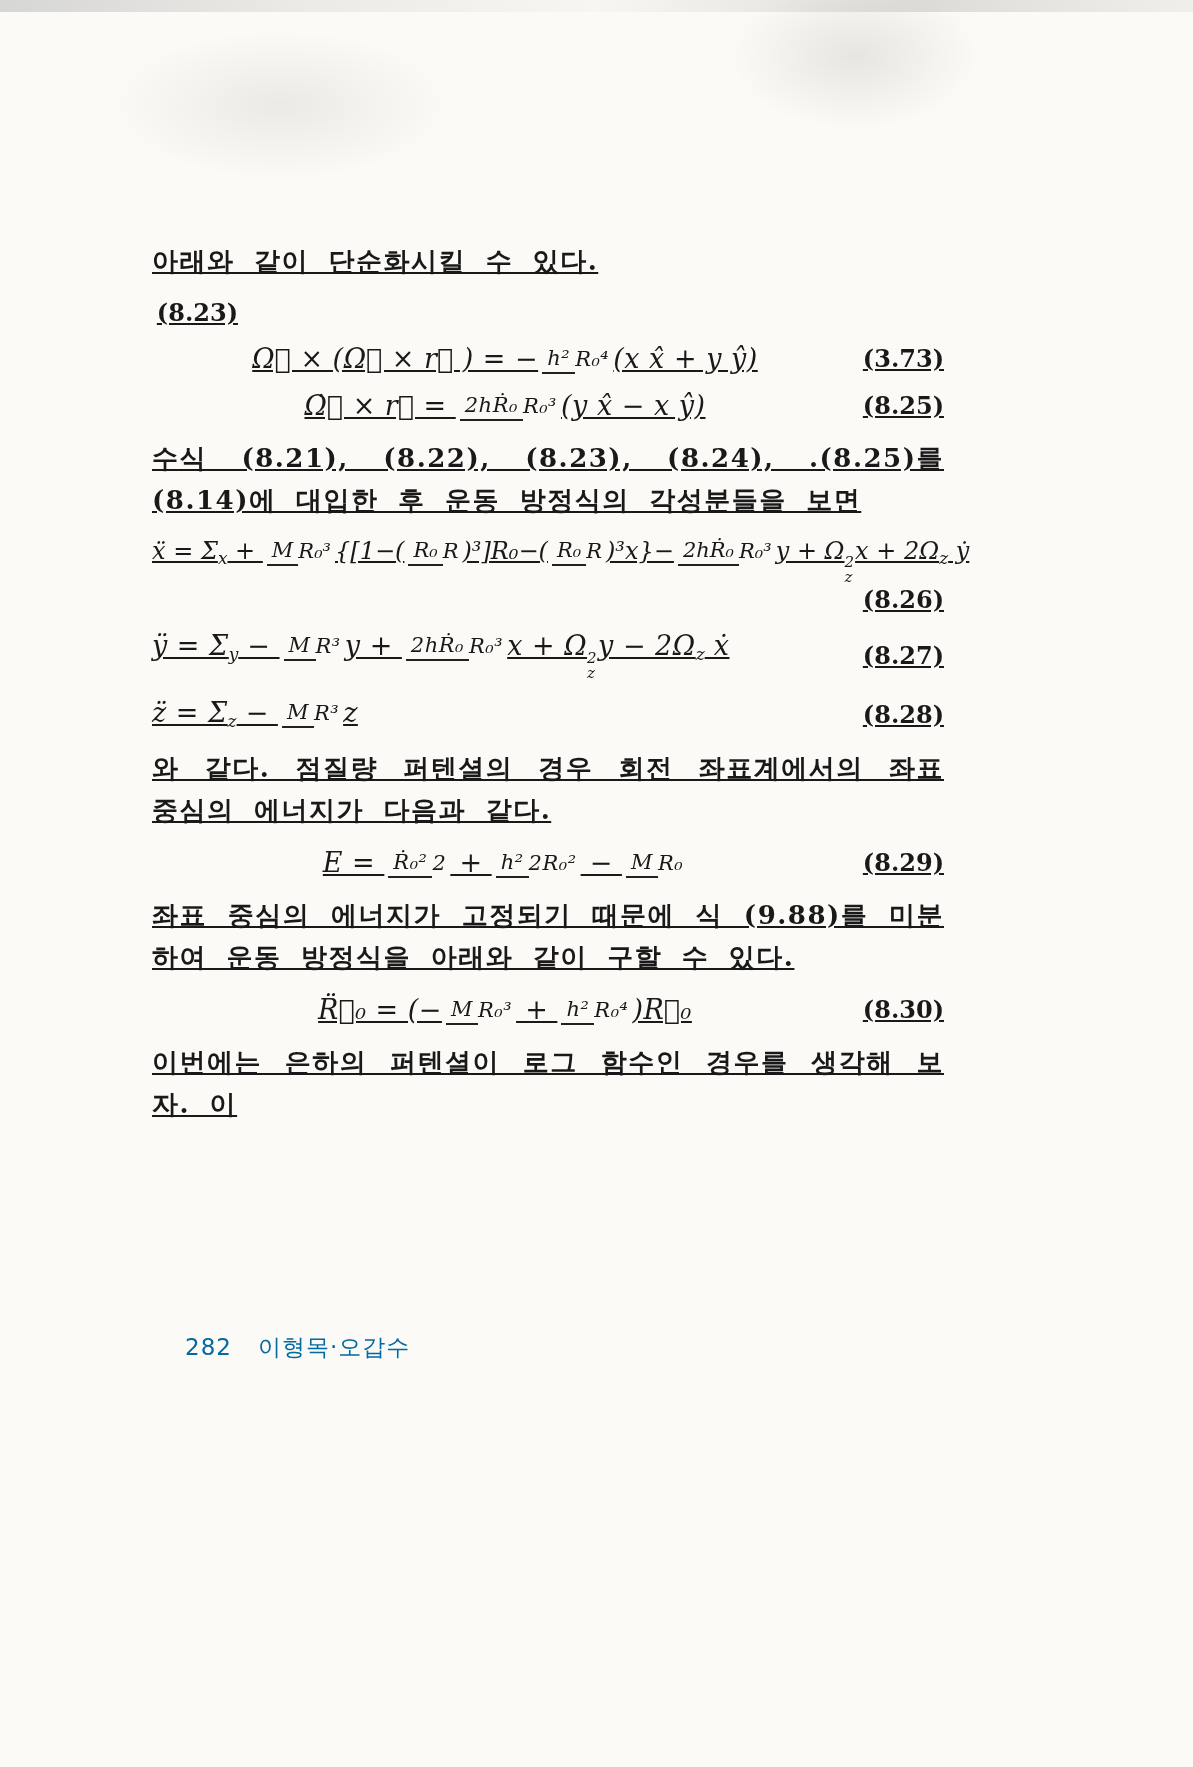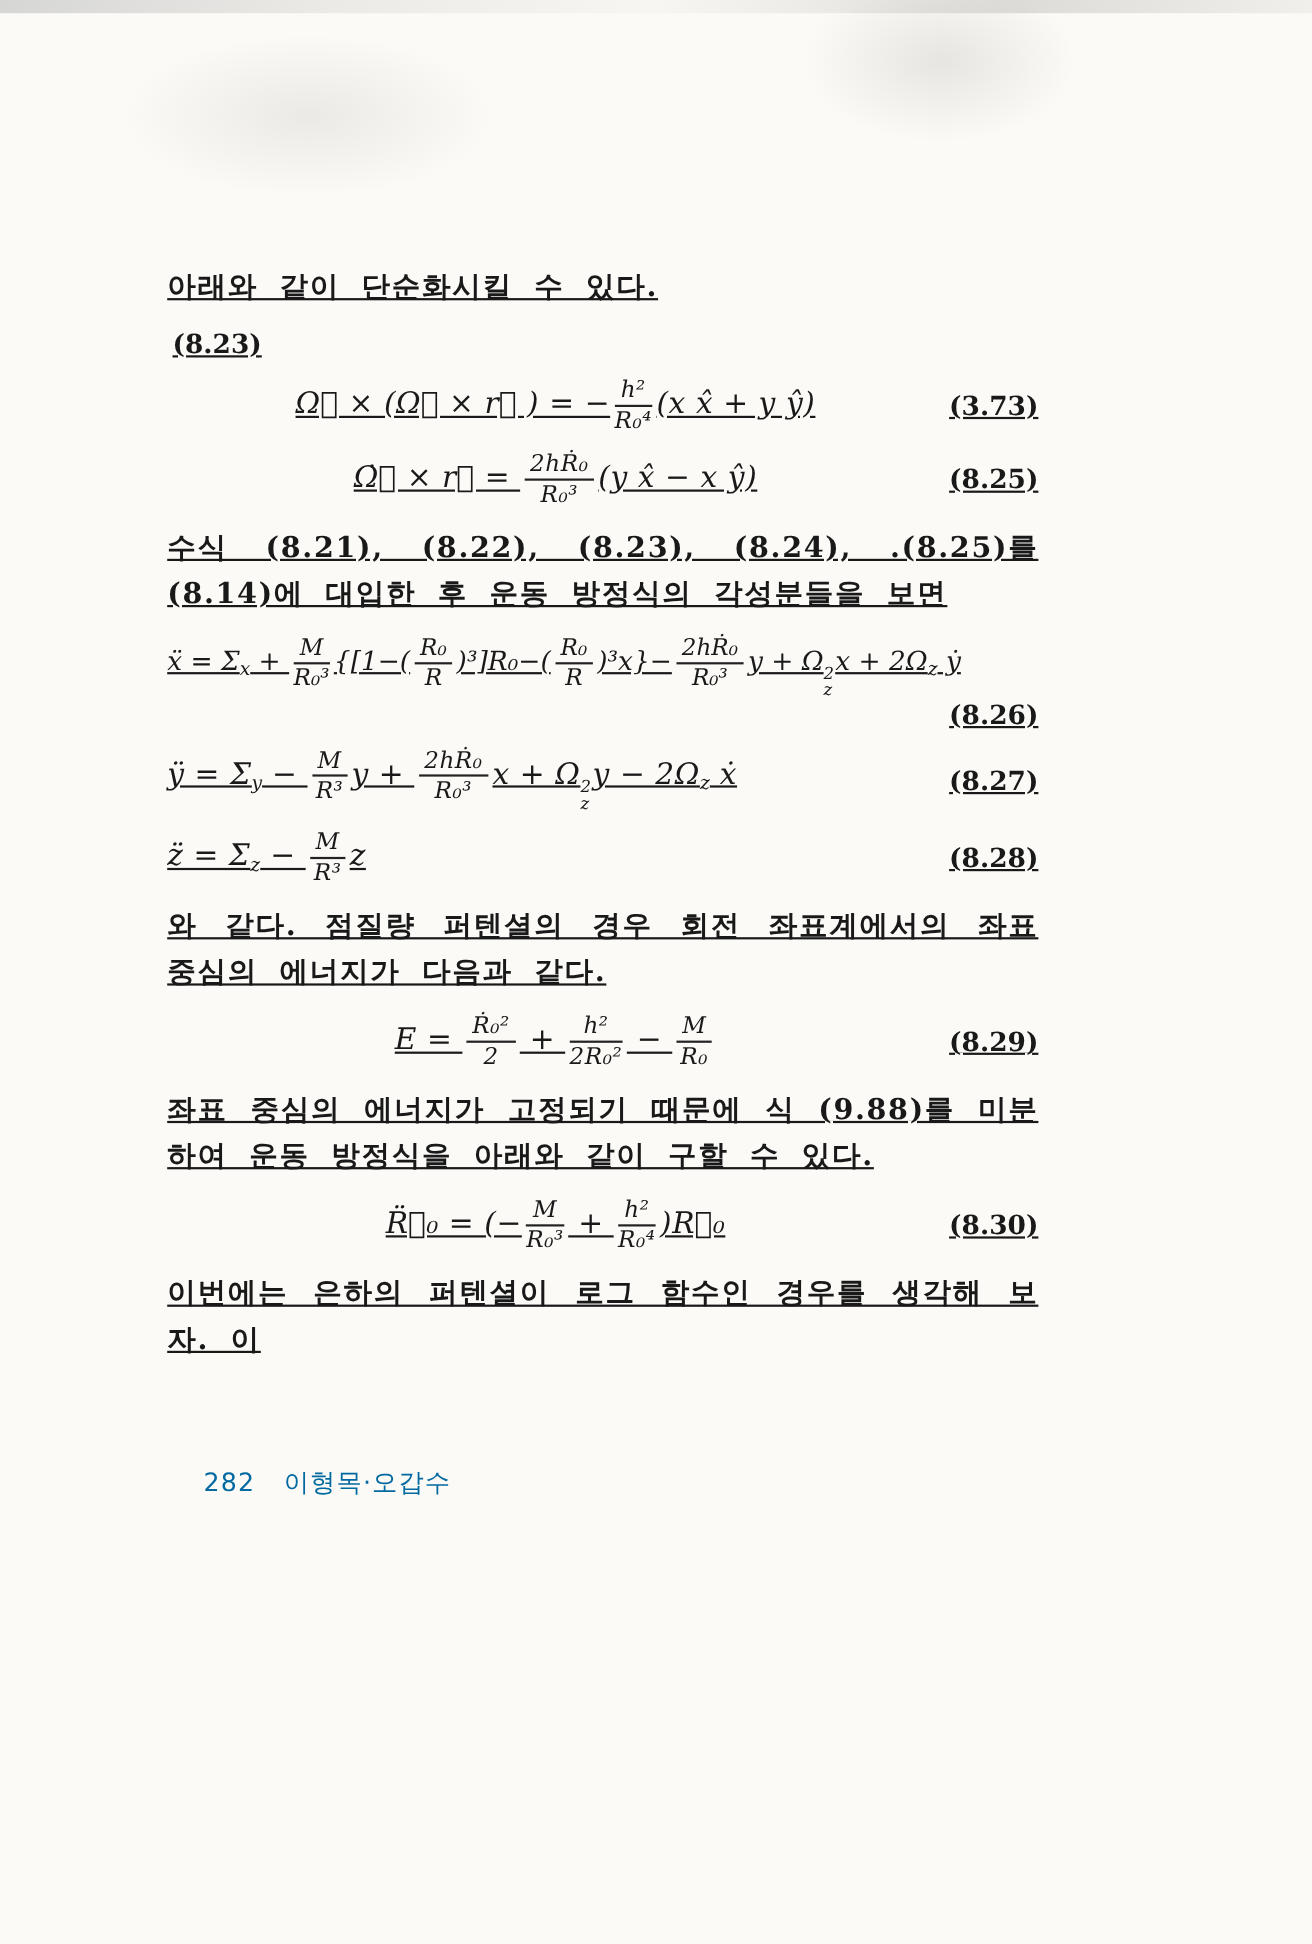--- a/index.html
+++ b/index.html
@@ -46,21 +46,21 @@
   .eqblock { margin: 16px 0; }
   .eqmath-long {
     font-style: italic; font-size: 24px; text-align: left; white-space: nowrap;
   }
   .eqnum-below {
     text-align: right; font-size: 24px; font-weight: 600; 
   }
 
   sub.msub { font-size: 17px; font-style: italic; vertical-align: -5px; letter-spacing: 0; }
   .frac {
-    display: inline-flex; flex-direction: column;
+    display: inline-flex; 
     vertical-align: middle; text-align: center;
     font-size: 21px; line-height: 1.12; margin: 0 4px;
   }
   .frac .fnum { border-bottom: 2px solid #222; padding: 0 5px 1px; }
   .frac .fden { padding-top: 1px; }
   .ss {
     display: inline-flex; flex-direction: column;
     font-size: 15px; line-height: 1; vertical-align: -8px;
     font-style: italic; margin-right: 1px;
   }

